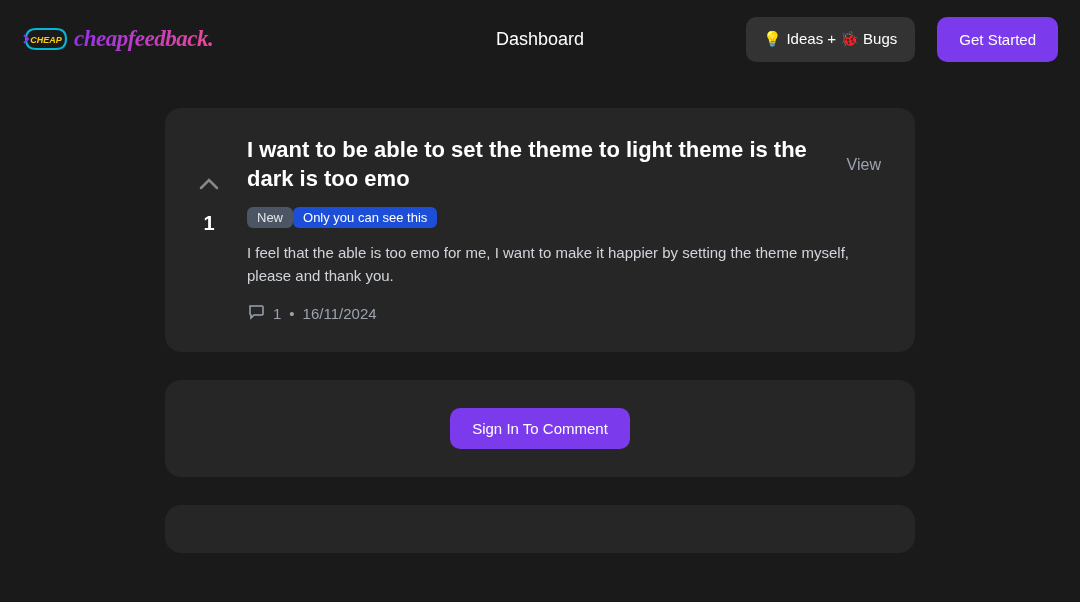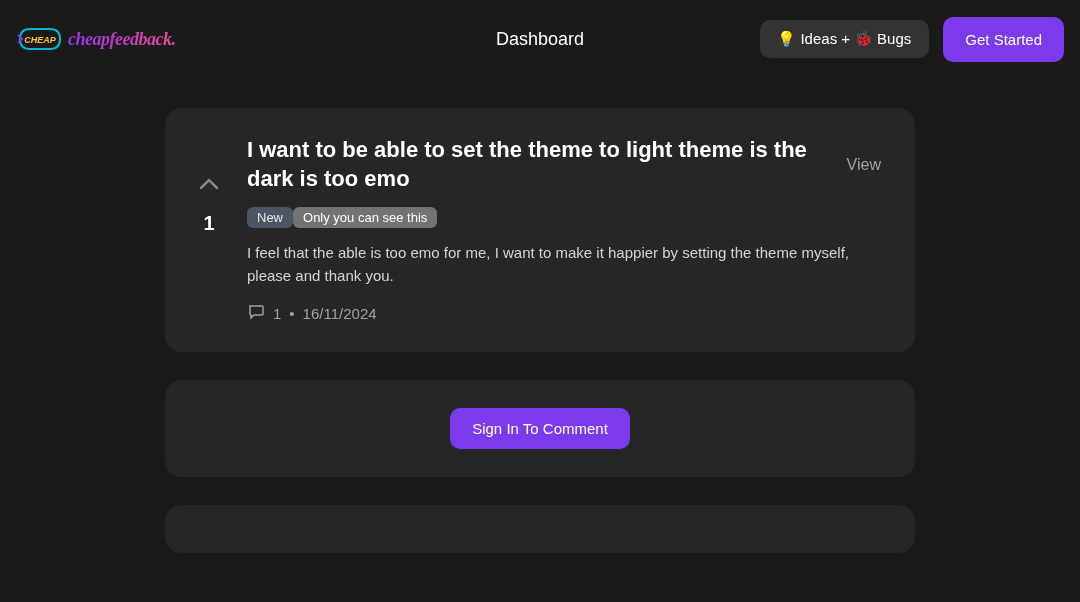--- a/index.html
+++ b/index.html
@@ -14,21 +14,21 @@
       color: #fff;
       width: 1080px;
       height: 602px;
       overflow: hidden;
     }
     
     .header {
       display: flex;
       align-items: center;
       justify-content: space-between;
-      padding: 16px 16px;
+      padding: 16px 22px;
       height: 78px;
     }
     
     .logo {
       display: flex;
       align-items: center;
       gap: 4px;
     }
     
     .logo-icon {
@@ -38,41 +38,40 @@
     }
     
     .logo-icon svg {
       width: 100%;
       height: 100%;
     }
     
     .logo-text {
       font-family: cursive;
       font-style: italic;
-      font-size: 18px;
+      font-size: 23px;
       background: linear-gradient(90deg, #9333ea 0%, #ec4899 100%);
       -webkit-background-clip: text;
       -webkit-text-fill-color: transparent;
       background-clip: text;
       font-weight: 600;
       letter-spacing: -0.5px;
     }
     
     .nav-center {
       font-size: 18px;
       color: #fff;
       position: absolute;
       left: 50%;
       transform: translateX(-50%);
     }
     
     .header-right {
       display: flex;
-      gap: 14px;
-      align-items: center;
+      gap: 22px;
     }
     
     .btn-secondary {
       background-color: #333;
       color: #fff;
       border: none;
       padding: 10px 18px;
       border-radius: 10px;
       font-size: 15px;
       cursor: pointer;
@@ -163,21 +162,21 @@
       font-size: 13px;
       font-weight: 500;
     }
     
     .badge-new {
       background-color: #4b5563;
       color: #e5e7eb;
     }
     
     .badge-private {
-      background-color: #737373;
+      background-color: #1d4ed8;
       color: #fff;
     }
     
     .post-body {
       color: #d1d5db;
       font-size: 15px;
       line-height: 1.5;
       margin-bottom: 16px;
     }
     

